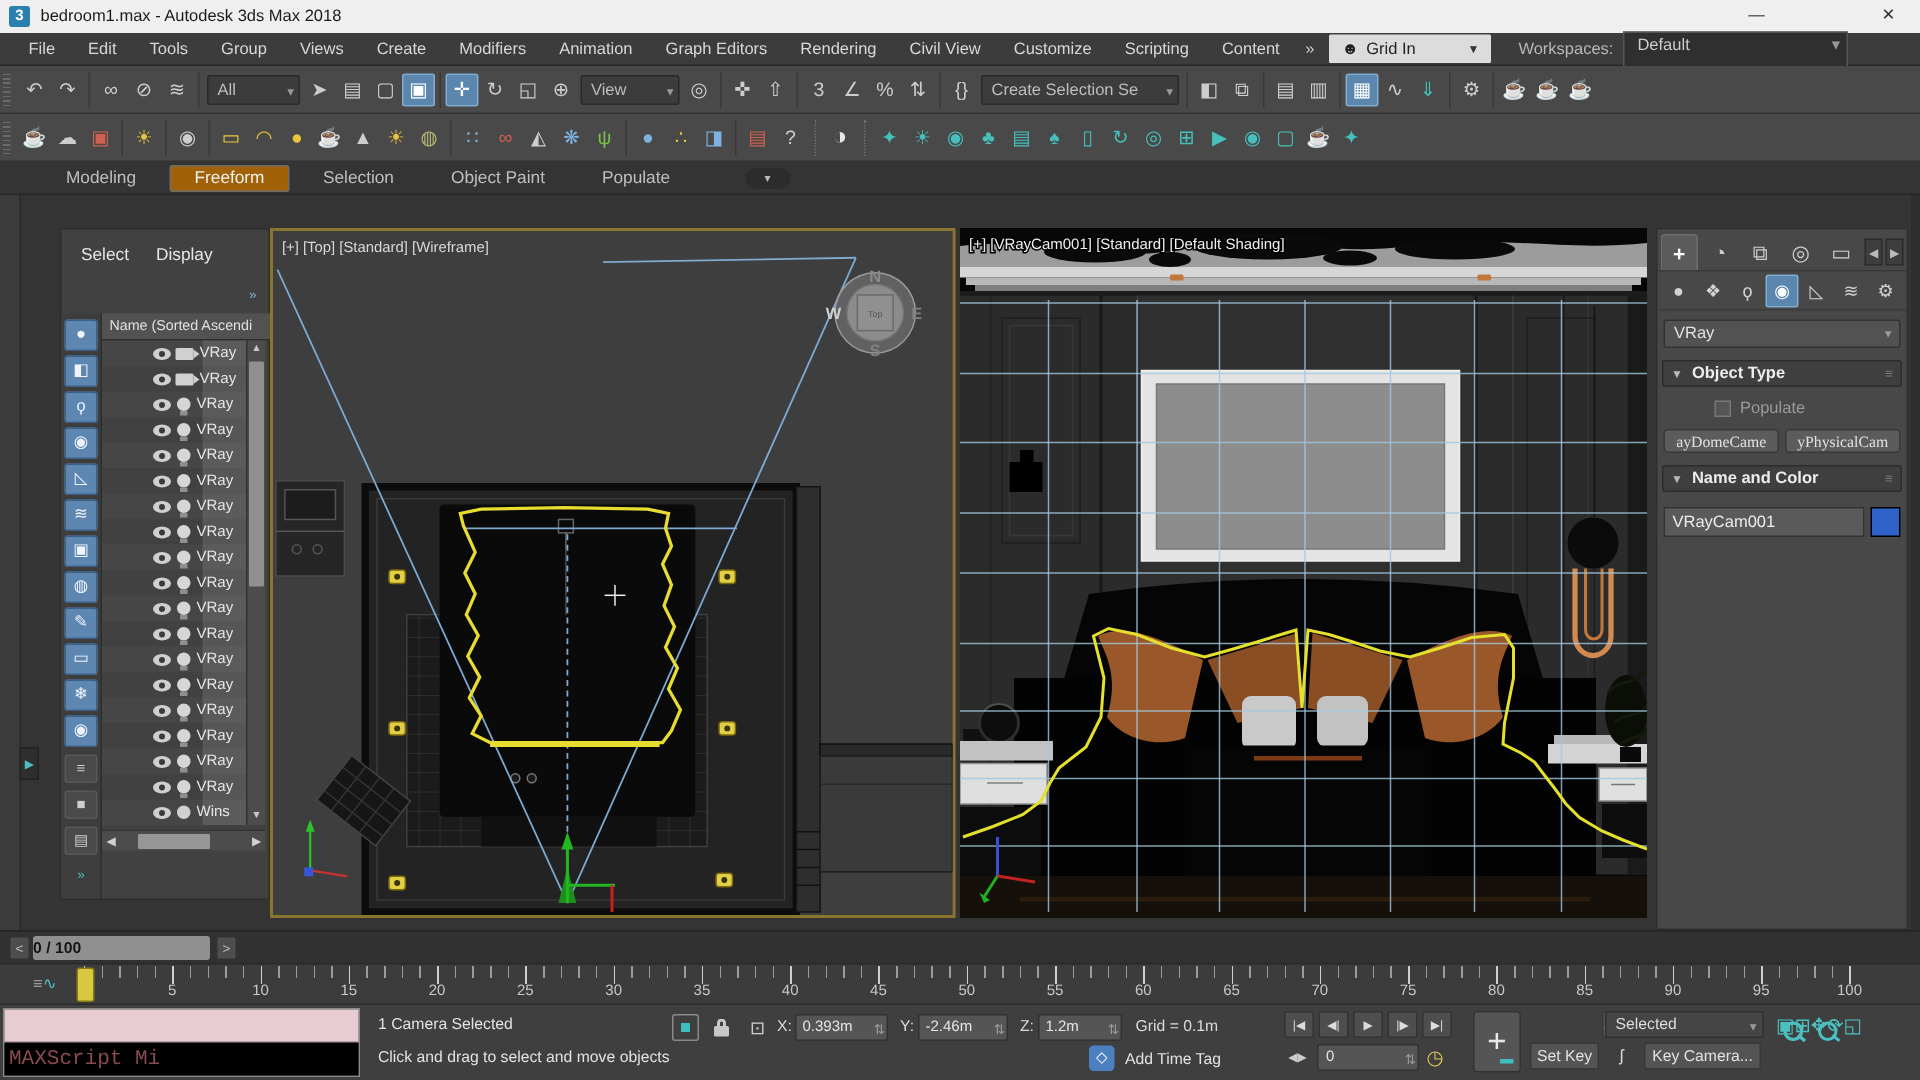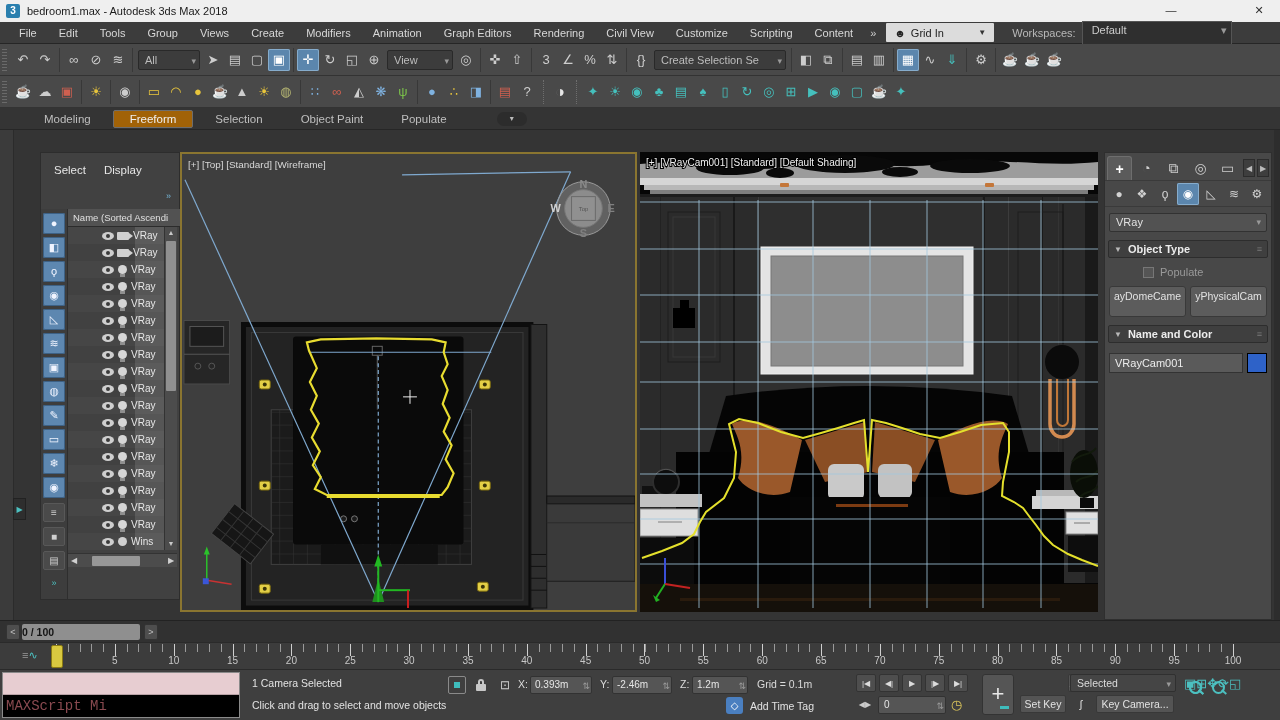--- a/index.html
+++ b/index.html
@@ -121,22 +121,22 @@
   #cmddrop::after { content:"▾"; position:absolute; right:5px; color:#999; font-size:9px; }
   .rollout { margin:8px 3px 0; background:#3f3f3f; border:1px solid #2d2d2d; border-radius:2px;
     height:18px; display:flex; align-items:center; padding:0 5px; }
   .rollout .arr { color:#b8b8b8; font-size:8px; margin-right:6px; }
   .rollout .rtitle { color:#ececec; font-weight:bold; font-size:11px;text-align:right; }
   .rollout .grip { margin-left:auto; color:#7a7a7a; font-size:9px; }
   #autogrid-row { display:flex; align-items:center; gap:6px; margin:8px 0 0 38px; }
   #autogrid-box { width:11px; height:11px; background:#555; border:1px solid #777; }
   #autogrid-label { color:#9a9a9a; }
   #objbtns { display:flex; gap:4px; margin:8px 4px 0; }
-  .objbtn { flex:1; height:31px; background:#5c5c5c; border:1px solid #393939; border-radius:3px;
-    color:#e2e2e2; font-size:10.5px; text-align:center; line-height:18px; white-space:nowrap; overflow:hidden; }
+  .objbtn { flex:1; height:16px; background:#5c5c5c; border:1px solid #393939; border-radius:3px;
+    color:#e2e2e2; font-size:10.5px; text-align:center; line-height:18px; white-space:nowrap; overflow:hidden;font-family:Liberation Serif, serif; }
   #namerow { display:flex; gap:4px; margin:10px 4px 0; align-items:center; }
   #namefield { width:134px; height:20px; background:#5a5a5a; border:1px solid #333; color:#ececec;
     line-height:18px; padding:0 5px; }
   #colorswatch { width:20px; height:20px; border:1px solid #000; }
   #rightstrip { position:absolute; left:1274px; top:0; width:6px; height:490px; background:#2d2d2d; }
   
   #sliderrow { position:absolute; left:0; top:620px; width:1280px; height:22px; background:#313131;
     border-top:1px solid #222; }
   .slbtn { position:absolute; top:3px; width:14px; height:16px; background:#4e4e4e; border:1px solid #333;
     border-radius:2px; color:#c0c0c0; font-size:9px; text-align:center; line-height:14px; }

